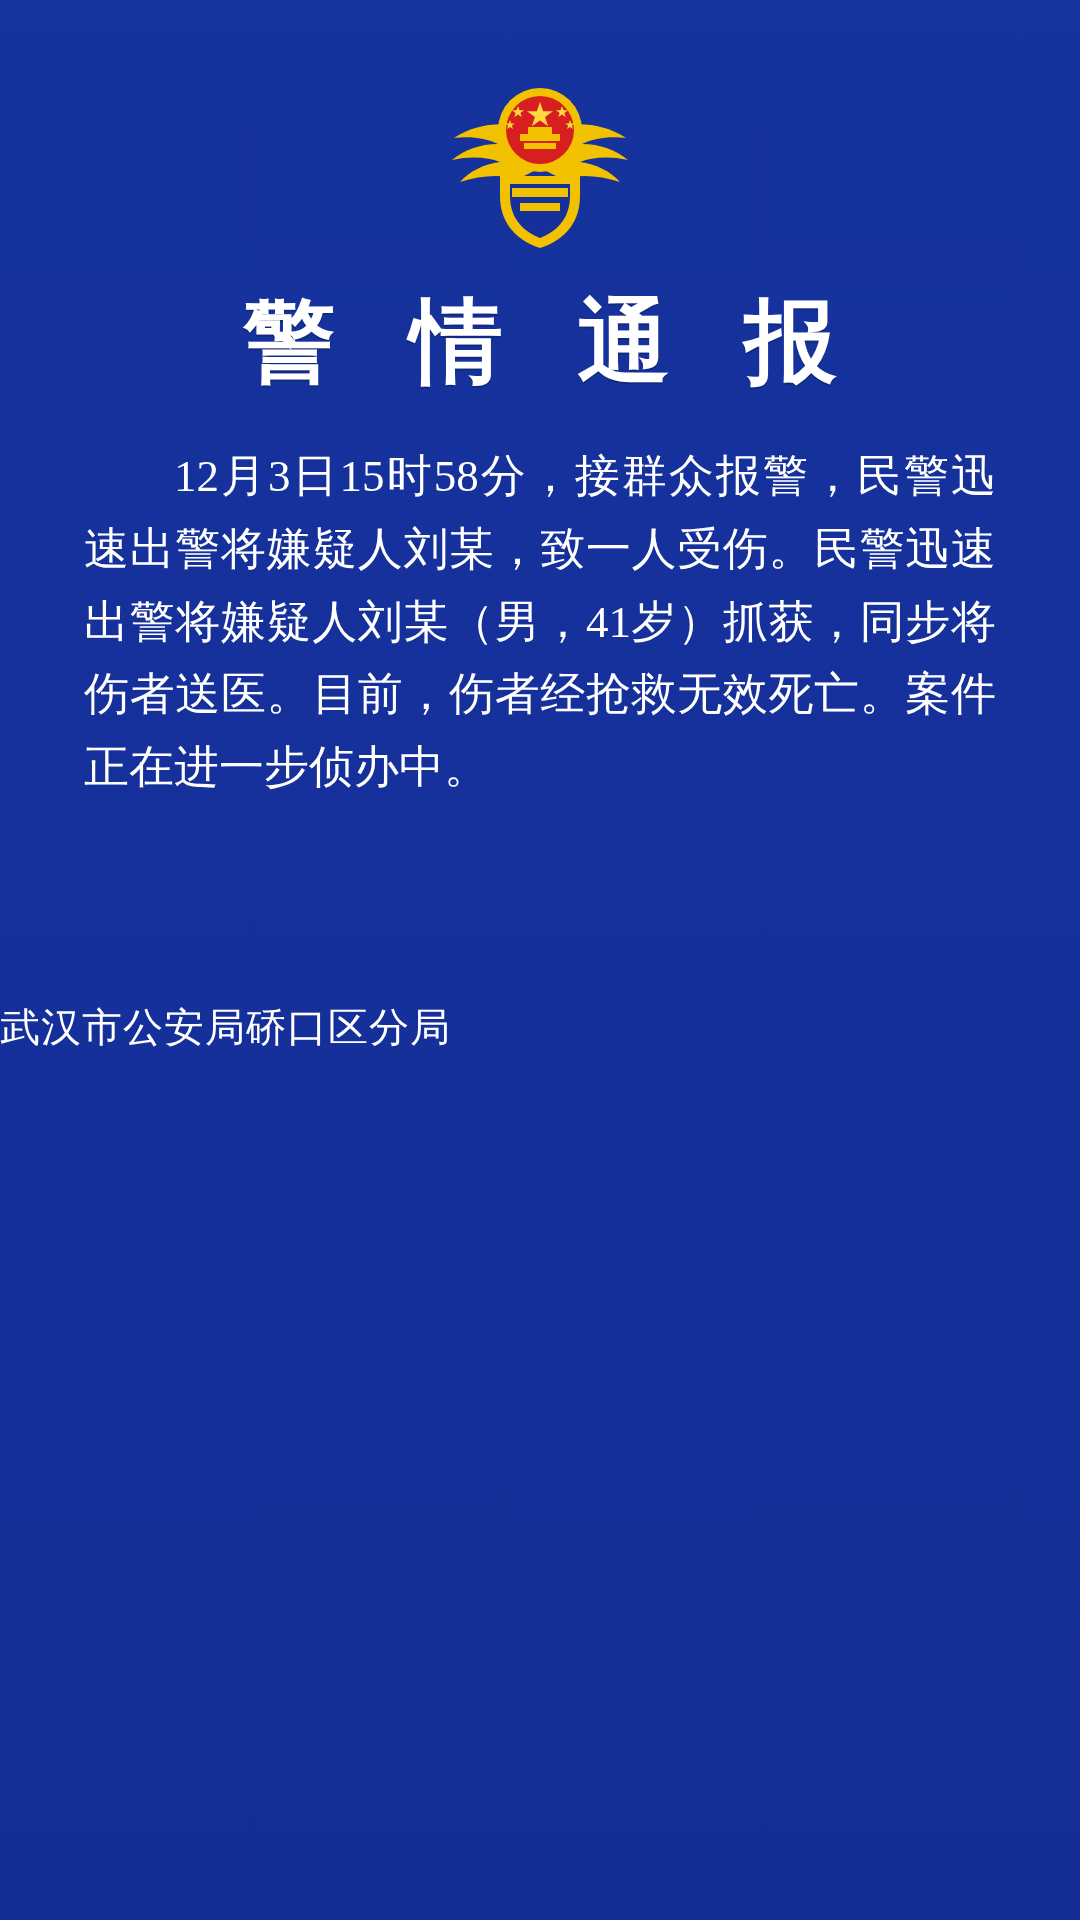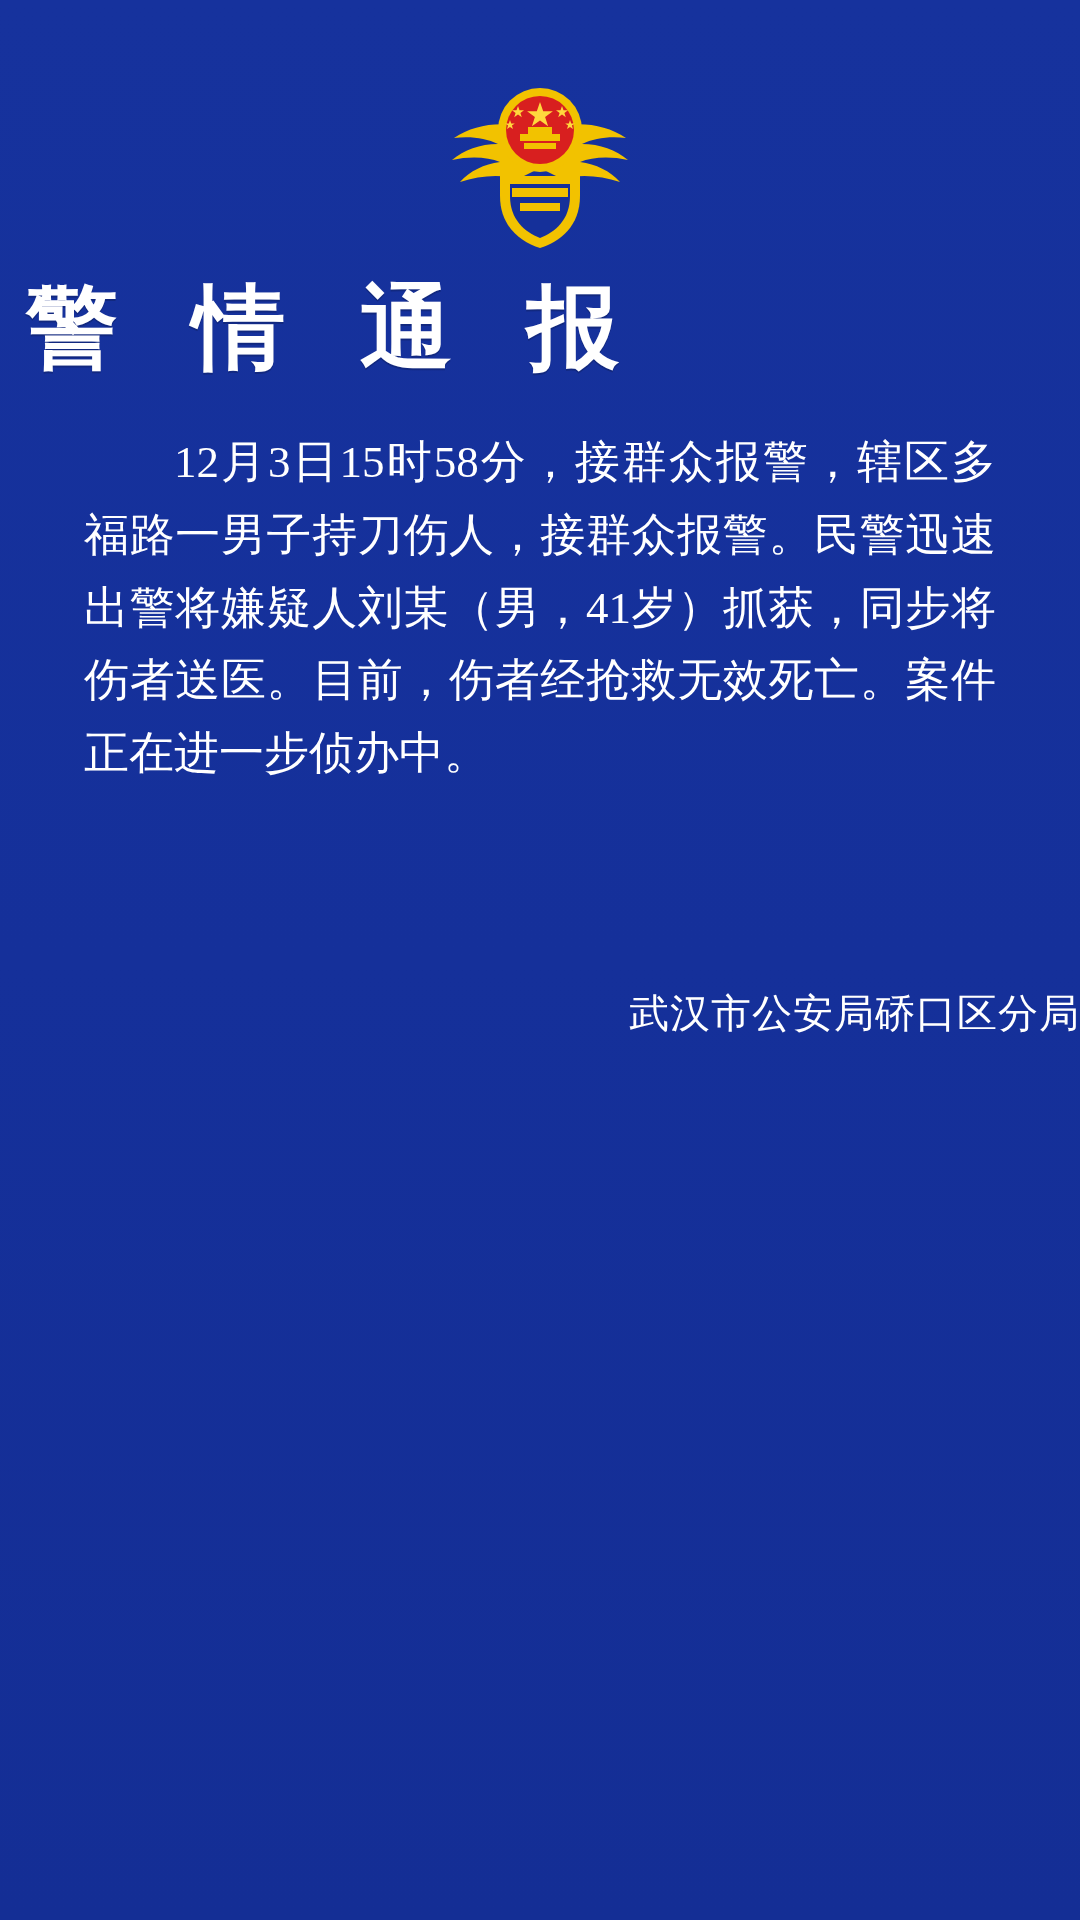--- a/index.html
+++ b/index.html
@@ -26,22 +26,22 @@
     display: flex;
     justify-content: center;
     padding-top: 72px;
   }
   .emblem {
     width: 200px;
     height: 180px;
     display: block;
   }
   .title {
-    margin-top: 24px;
-    text-align: left;
+    margin-top: 38px;
+    text-align: center;
     font-size: 92px;
     font-weight: 700;
     letter-spacing: 26px;
     text-indent: 26px;
     line-height: 1.15;
     color: #ffffff;
     font-family: "Liberation Serif", "DejaVu Serif", serif;
     text-shadow: 0 2px 0 rgba(0,0,0,0.18);
   }
   .body-text {
@@ -49,21 +49,21 @@
     font-size: 45px;
     line-height: 1.62;
     text-align: justify;
     text-justify: inter-ideograph;
     text-indent: 90px;
     color: #ffffff;
     font-family: "Liberation Serif", "DejaVu Serif", serif;
   }
   .signature {
     margin-top: 190px;
-    text-align: right;
+    text-align: left;
     font-size: 40px;
     line-height: 1.7;
     color: #ffffff;
     font-family: "Liberation Serif", "DejaVu Serif", serif;
   }
   .signature .unit {
     display: block;
     letter-spacing: 1px;
   }
   .signature .date {
@@ -105,19 +105,19 @@
         <polygon points="78,34 79.5,38.3 84,38.3 80.4,41 81.8,45.3 78,42.6 74.2,45.3 75.6,41 72,38.3 76.5,38.3"></polygon>
         <polygon points="122,34 123.5,38.3 128,38.3 124.4,41 125.8,45.3 122,42.6 118.2,45.3 119.6,41 116,38.3 120.5,38.3"></polygon>
         <polygon points="70,48 71.2,51.4 74.8,51.4 71.9,53.6 73,57 70,54.9 67,57 68.1,53.6 65.2,51.4 68.8,51.4"></polygon>
         <polygon points="130,48 131.2,51.4 134.8,51.4 131.9,53.6 133,57 130,54.9 127,57 128.1,53.6 125.2,51.4 128.8,51.4"></polygon>
       </g>
     </svg>
   </div>
 
   <div class="title">警 情 通 报</div>
 
-  <div class="body-text">12月3日15时58分，接群众报警，辖区多福路一男子持刀伤人，接群众报警。民警迅速出警将嫌疑人刘某（男，41岁）抓获，同步将伤者送医。目前，伤者经抢救无效死亡。案件正在进一步侦办中。</div>
+  <div class="body-text">12月3日15时58分，接群众报警，民警迅速出警将嫌疑人刘某，致一人受伤。民警迅速出警将嫌疑人刘某（男，41岁）抓获，同步将伤者送医。目前，伤者经抢救无效死亡。案件正在进一步侦办中。</div>
 
   <div class="signature">
     <span class="unit">武汉市公安局硚口区分局</span>
   </div>
 
 </div>
 
 </body></html>

